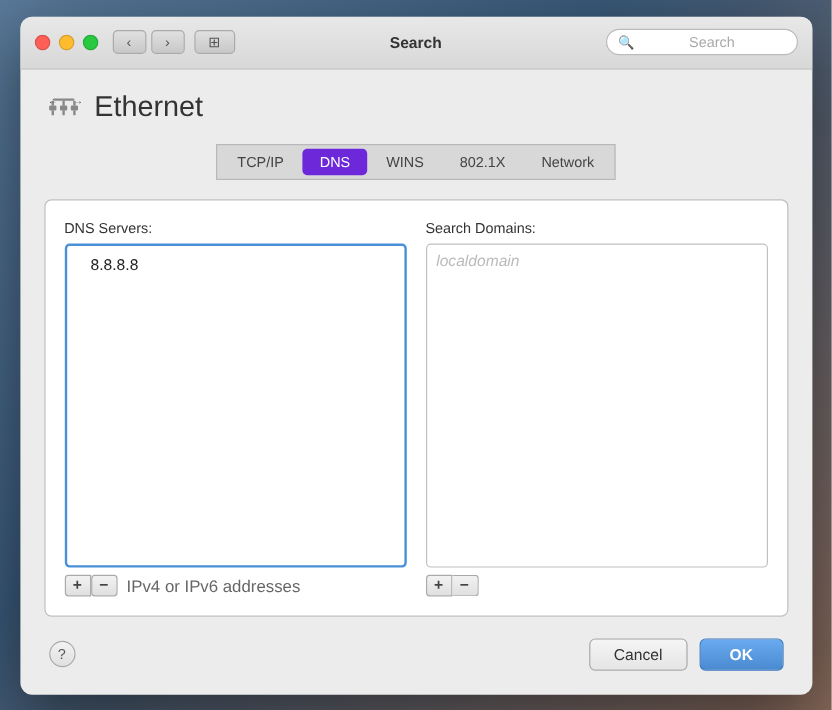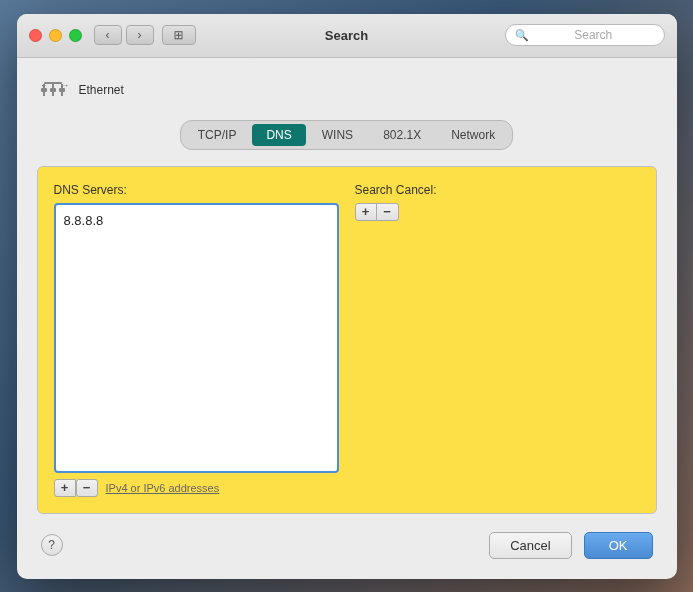--- a/index.html
+++ b/index.html
@@ -146,55 +146,55 @@
       align-items: center;
       justify-content: center;
     }
 
     .network-icon svg {
       width: 32px;
       height: 32px;
     }
 
     .section-title {
-      font-size: 12px;
+      font-size: 24px;
       font-weight: 500;
       color: #333;
     }
 
     .tabs {
       display: flex;
       background: #d8d8d8;
       border: 1px solid #b8b8b8;
-      border-radius: 12px;
+      border-radius: 0;
       padding: 3px;
       gap: 2px;
       margin-bottom: 16px;
       align-self: center;
       width: fit-content;
       margin-left: auto;
       margin-right: auto;
     }
 
     .tab {
       padding: 4px 14px;
       font-size: 12px;
       color: #444;
       cursor: pointer;
       border-radius: 4px;
       white-space: nowrap;
     }
 
     .tab.active {
-      background: #0f766e;
+      background: #6d28d9;
       color: #fff;
     }
 
     .main-panel {
-      background: #fde047;
+      background: #ffffff;
       border: 1px solid #c0c0c0;
       border-radius: 6px;
       padding: 16px;
       margin-top: 16px;
     }
 
     .columns {
       display: flex;
       gap: 16px;
     }
@@ -208,21 +208,21 @@
       color: #333;
       margin-bottom: 6px;
       font-weight: 500;
     }
 
     .list-box {
       background: #fff;
       border: 2px solid #4a90d9;
       border-radius: 4px;
       height: 270px;
-      padding: 6px 8px;
+      padding: 6px 20px;
       font-size: 13px;
       color: #111;
       overflow-y: auto;
     }
 
     .list-box-inactive {
       background: #fff;
       border: 1px solid #c0c0c0;
       border-radius: 4px;
       height: 270px;
@@ -271,24 +271,23 @@
     .ctrl-btn:first-child {
       border-radius: 3px 0 0 3px;
     }
 
     .ctrl-btn:last-child {
       border-radius: 0 3px 3px 0;
       border-left: none;
     }
 
     .address-hint {
-      font-size: 11px;
+      font-size: 14px;
       color: #666;
       margin-left: 8px;
-      text-decoration: underline;
     }
 
     .bottom-bar {
       display: flex;
       align-items: center;
       justify-content: space-between;
       margin-top: 18px;
       padding: 0 4px;
     }
 
@@ -301,42 +300,42 @@
       display: flex;
       align-items: center;
       justify-content: center;
       cursor: pointer;
       font-size: 12px;
       color: #555;
     }
 
     .action-buttons {
       display: flex;
+      gap: 10px;
     }
 
     .btn-cancel {
       padding: 5px 20px;
       font-size: 13px;
       background: linear-gradient(180deg, #f5f5f5, #e5e5e5);
       border: 1px solid #aaa;
       border-radius: 5px;
       cursor: pointer;
       color: #333;
     }
 
     .btn-ok {
       padding: 5px 24px;
       font-size: 13px;
       background: linear-gradient(180deg, #6aabf0, #4a8ad0);
       border: 1px solid #3a7ac0;
       border-radius: 5px;
       cursor: pointer;
       color: #fff;
-      font-weight: 400;
-      margin-left: 12px;
+      font-weight: 700;
     }
   </style>
 </head>
 <body>
 
 <div class="window">
 
   <div class="titlebar">
     <div class="traffic-lights">
       <div class="traffic-light tl-close"></div>
@@ -395,21 +394,24 @@
             <span class="list-item">8.8.8.8</span><br>
           </div>
           <div class="list-controls">
             <div class="ctrl-btn">+</div>
             <div class="ctrl-btn">−</div>
             <span class="address-hint">IPv4 or IPv6 addresses</span>
           </div>
         </div>
 
         <div class="column">
-          <div class="column-label">Search Cancel:</div>
+          <div class="column-label">Search Domains:</div>
+          <div class="list-box-inactive">
+            <span class="placeholder-text">localdomain</span>
+          </div>
           <div class="list-controls">
             <div class="ctrl-btn">+</div>
             <div class="ctrl-btn">−</div>
           </div>
         </div>
       </div>
     </div>
 
     <div class="bottom-bar">
       <div class="help-btn">?</div>

